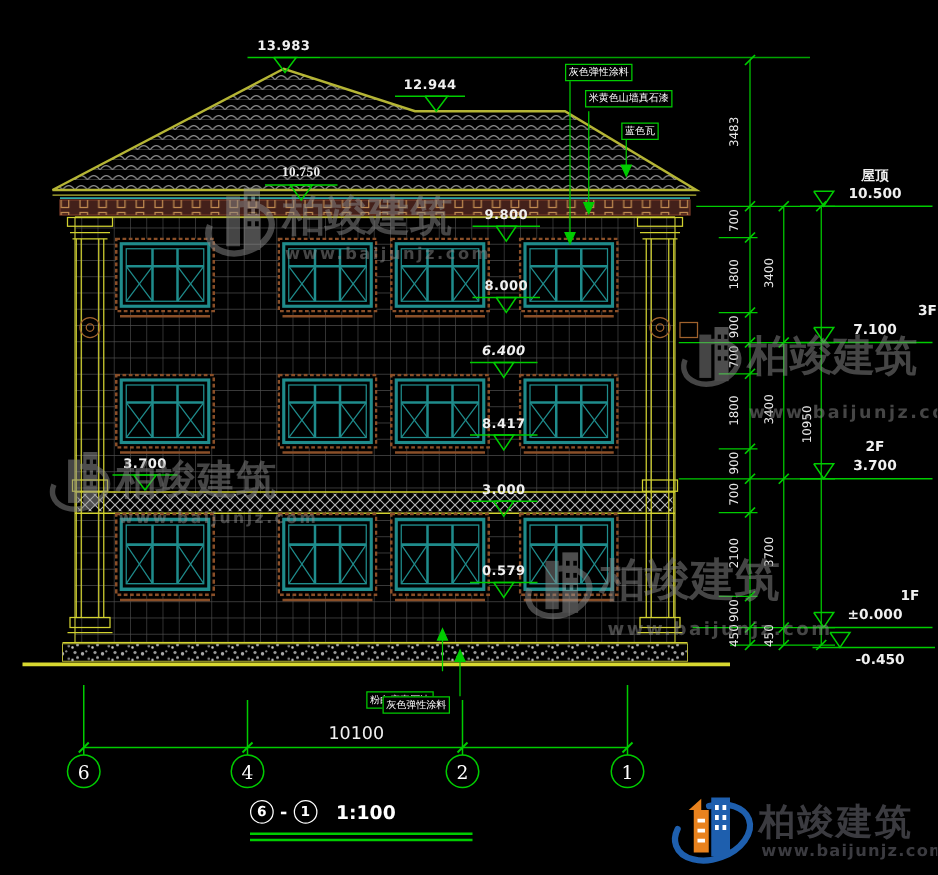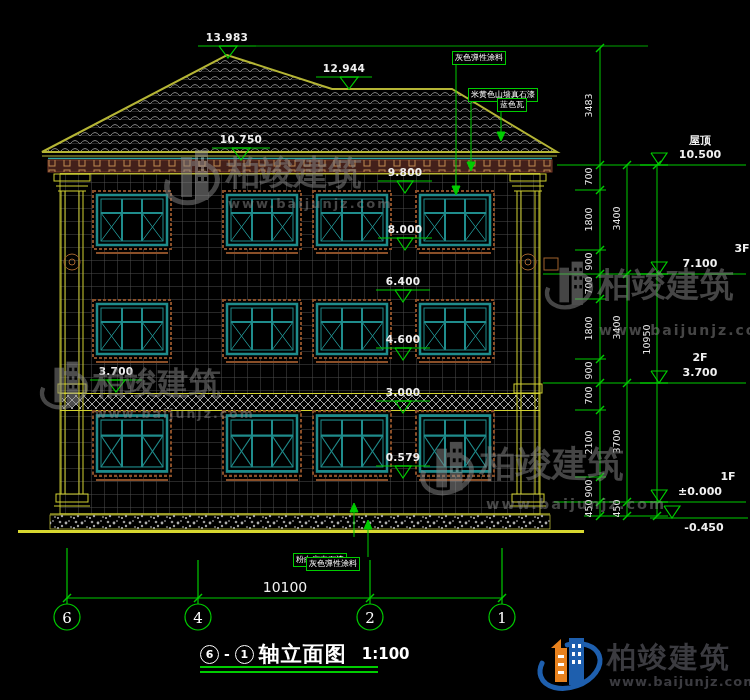--- a/index.html
+++ b/index.html
@@ -333,25 +333,25 @@
 <div class="wm" style="left:418px;top:432px;width:230px;height:95px;">
   <svg class="abs" style="left:0;top:0" width="58" height="72" viewBox="0 0 60 72">
         <use href="#wmlogo"></use>
       </svg>
   <div class="wm-text" style="left:62px;top:8px;font-size:36px;">柏竣建筑</div>
   <div class="wm-url" style="left:68px;top:64px;font-size:14.5px;">www.baijunjz.com</div>
 </div>
 
 <div class="spot" style="left:200px;top:31px;text-align:center;">13.983</div>
 <div class="spot" style="left:317px;top:62px;">12.944</div>
-<div class="spot" style="left:214px;top:133px;">10.750</div>
+<div class="spot" style="left:214px;top:133px;font-family:Liberation Serif, serif;">10.750</div>
 <div class="spot" style="left:378px;top:166px;">9.800</div>
 <div class="spot" style="left:378px;top:223px;">8.000</div>
-<div class="spot" style="left:376px;top:275px;">6.400</div>
-<div class="spot" style="left:376px;top:333px;">4.600</div>
+<div class="spot" style="left:376px;top:275px;font-style:italic;">6.400</div>
+<div class="spot" style="left:376px;top:333px;">8.417</div>
 <div class="spot" style="left:89px;top:365px;">3.700</div>
 <div class="spot" style="left:376px;top:386px;">3.000</div>
 <div class="spot" style="left:376px;top:451px;">0.579</div>
 
 <div class="dimv" style="left:559px;top:99px;">3483</div>
 <div class="dimv" style="left:559px;top:170px;">700</div>
 <div class="dimv" style="left:559px;top:213px;">1800</div>
 <div class="dimv" style="left:559px;top:255px;">900</div>
 <div class="dimv" style="left:559px;top:279px;">700</div>
 <div class="dimv" style="left:559px;top:322px;">1800</div>
@@ -370,36 +370,35 @@
 <div class="lvl" style="left:658px;top:148px;">10.500</div>
 <div class="lvl" style="left:658px;top:242px;margin-left:42px;">3F</div>
 <div class="lvl" style="left:658px;top:257px;">7.100</div>
 <div class="lvl" style="left:658px;top:351px;">2F</div>
 <div class="lvl" style="left:658px;top:366px;">3.700</div>
 <div class="lvl" style="left:658px;top:470px;margin-left:28px;">1F</div>
 <div class="lvl" style="left:658px;top:485px;">±0.000</div>
 <div class="lvl" style="left:662px;top:521px;">-0.450</div>
 
 <div class="note" style="left:452px;top:51px;">灰色弹性涂料</div>
-<div class="note" style="left:468px;top:88px;">米黄色山墙真石漆</div>
+<div class="note" style="left:468px;top:72px;">米黄色山墙真石漆</div>
 <div class="note" style="left:497px;top:98px;">蓝色瓦</div>
 <div class="note" style="left:293px;top:528px;margin-top:25px;">粉白麻真石漆</div>
 <div class="note" style="left:306px;top:557px;">灰色弹性涂料</div>
 
 <div class="bigdim" style="left:250px;top:579px;">10100</div>
 <div class="bubble-num" style="left:55px;top:609px;">6</div>
 <div class="bubble-num" style="left:186px;top:609px;">4</div>
 <div class="bubble-num" style="left:358px;top:609px;">2</div>
 <div class="bubble-num" style="left:490px;top:609px;">1</div>
 
 <div class="title-row" style="left:200px;top:640px;">
   <span class="circ">6</span>
   <span style="font:bold 14px 'DejaVu Sans',sans-serif;">-</span>
   <span class="circ">1</span>
-  <span class="title-name">轴立面图</span>
   <span class="title-scale">1:100</span>
 </div>
 <div class="uline" style="left:200px;top:666px;width:178px;"></div>
 <div class="uline" style="left:200px;top:671px;width:178px;"></div>
 
 <div class="logo-text" style="left:607px;top:638px;">柏竣建筑</div>
 <div class="logo-url" style="left:609px;top:674px;">www.baijunjz.com</div>
 
 </div>
 

